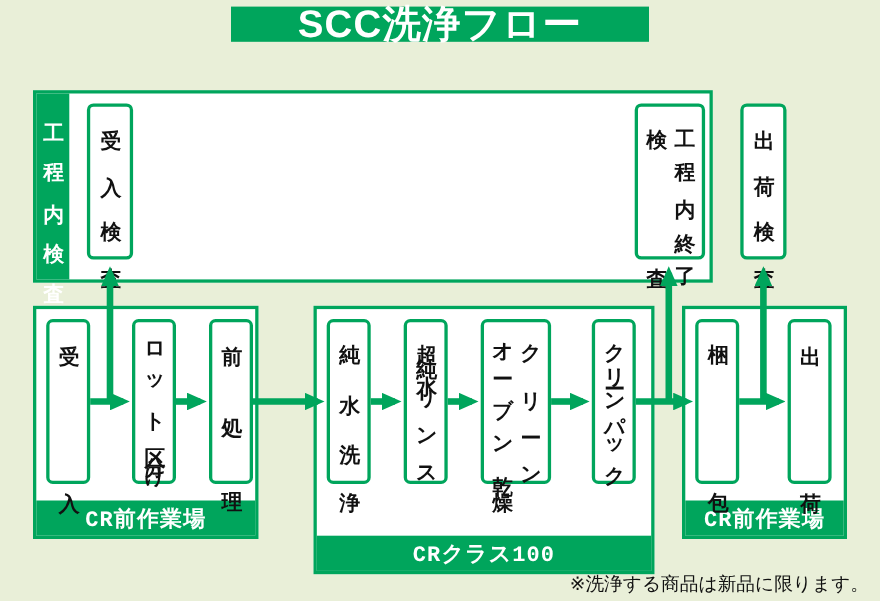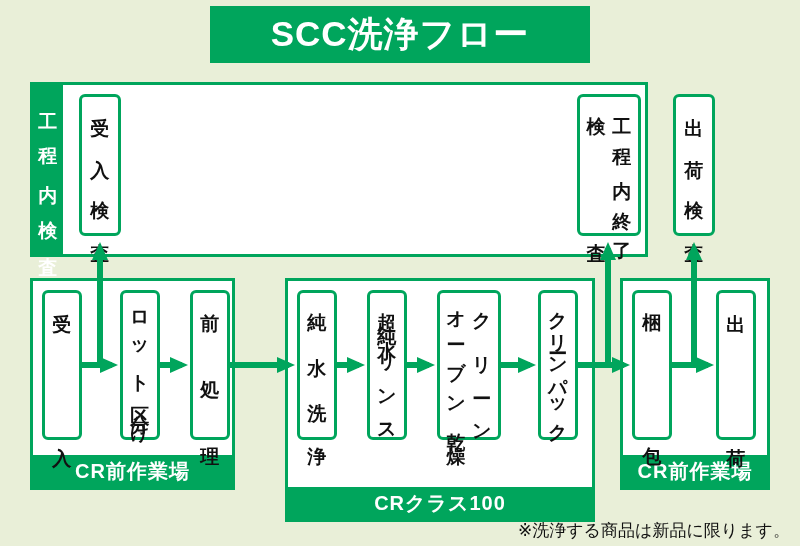--- a/index.html
+++ b/index.html
@@ -1,41 +1,41 @@
 <!DOCTYPE html>
 <html><head>
 <meta charset="utf-8">
 <style>
   :root { --g:#00a55c; --bg:#e9efd8; --ink:#111; }
   * { margin:0; padding:0; box-sizing:border-box; }
   html,body { width:800px; height:546px; }
   body { font-family:"Liberation Sans","DejaVu Sans",sans-serif; background:var(--bg); }
   .canvas { position:relative; width:800px; height:546px; background:var(--bg); overflow:hidden; }
 
-  .title-bar { position:absolute; left:210px; top:6px; width:380px; height:57px;
+  .title-bar { position:absolute; left:210px; top:6px; width:380px; height:32px;
     background:var(--g); color:#fff; font-size:35px; font-weight:bold;
     display:flex; align-items:center; justify-content:center; letter-spacing:1px; }
 
   .panel { position:absolute; background:#fff; border:3px solid var(--g); }
   .top-panel { left:30px; top:82px; width:618px; height:175px; }
   .side-strip { position:absolute; left:0; top:0; bottom:0; width:30px; background:var(--g);
     display:flex; justify-content:center; padding:12px 0; }
   .side-strip .vtext { color:#fff; font-size:19px; }
 
   .vbox { position:absolute; background:#fff; border:3px solid var(--g); border-radius:6px;
     display:flex; justify-content:center; padding:5px 2px; }
 
   .vtext { writing-mode:vertical-rl; text-orientation:upright; white-space:pre-line;
     height:100%; font-weight:bold; font-size:19px; line-height:1.35; color:var(--ink);
     text-align:justify; text-align-last:justify; }
 
   .zone { position:absolute; background:#fff; border:3px solid var(--g); }
   .zone-bar { position:absolute; left:0; right:0; bottom:0; height:32px; background:var(--g);
     color:#fff; display:flex; align-items:center; justify-content:center;
-    font-size:20px; font-weight:bold; letter-spacing:1px; }
+    font-size:20px; font-weight:bold; letter-spacing:1px;font-family:Liberation Mono, monospace; }
 
   .arrows { position:absolute; left:0; top:0; width:800px; height:546px;
     pointer-events:none; z-index:20; }
 
   .note { position:absolute; right:10px; top:519px; font-size:17px; font-weight:normal; color:var(--ink); }
 </style>
 </head>
 <body>
 
 <div class="canvas">

